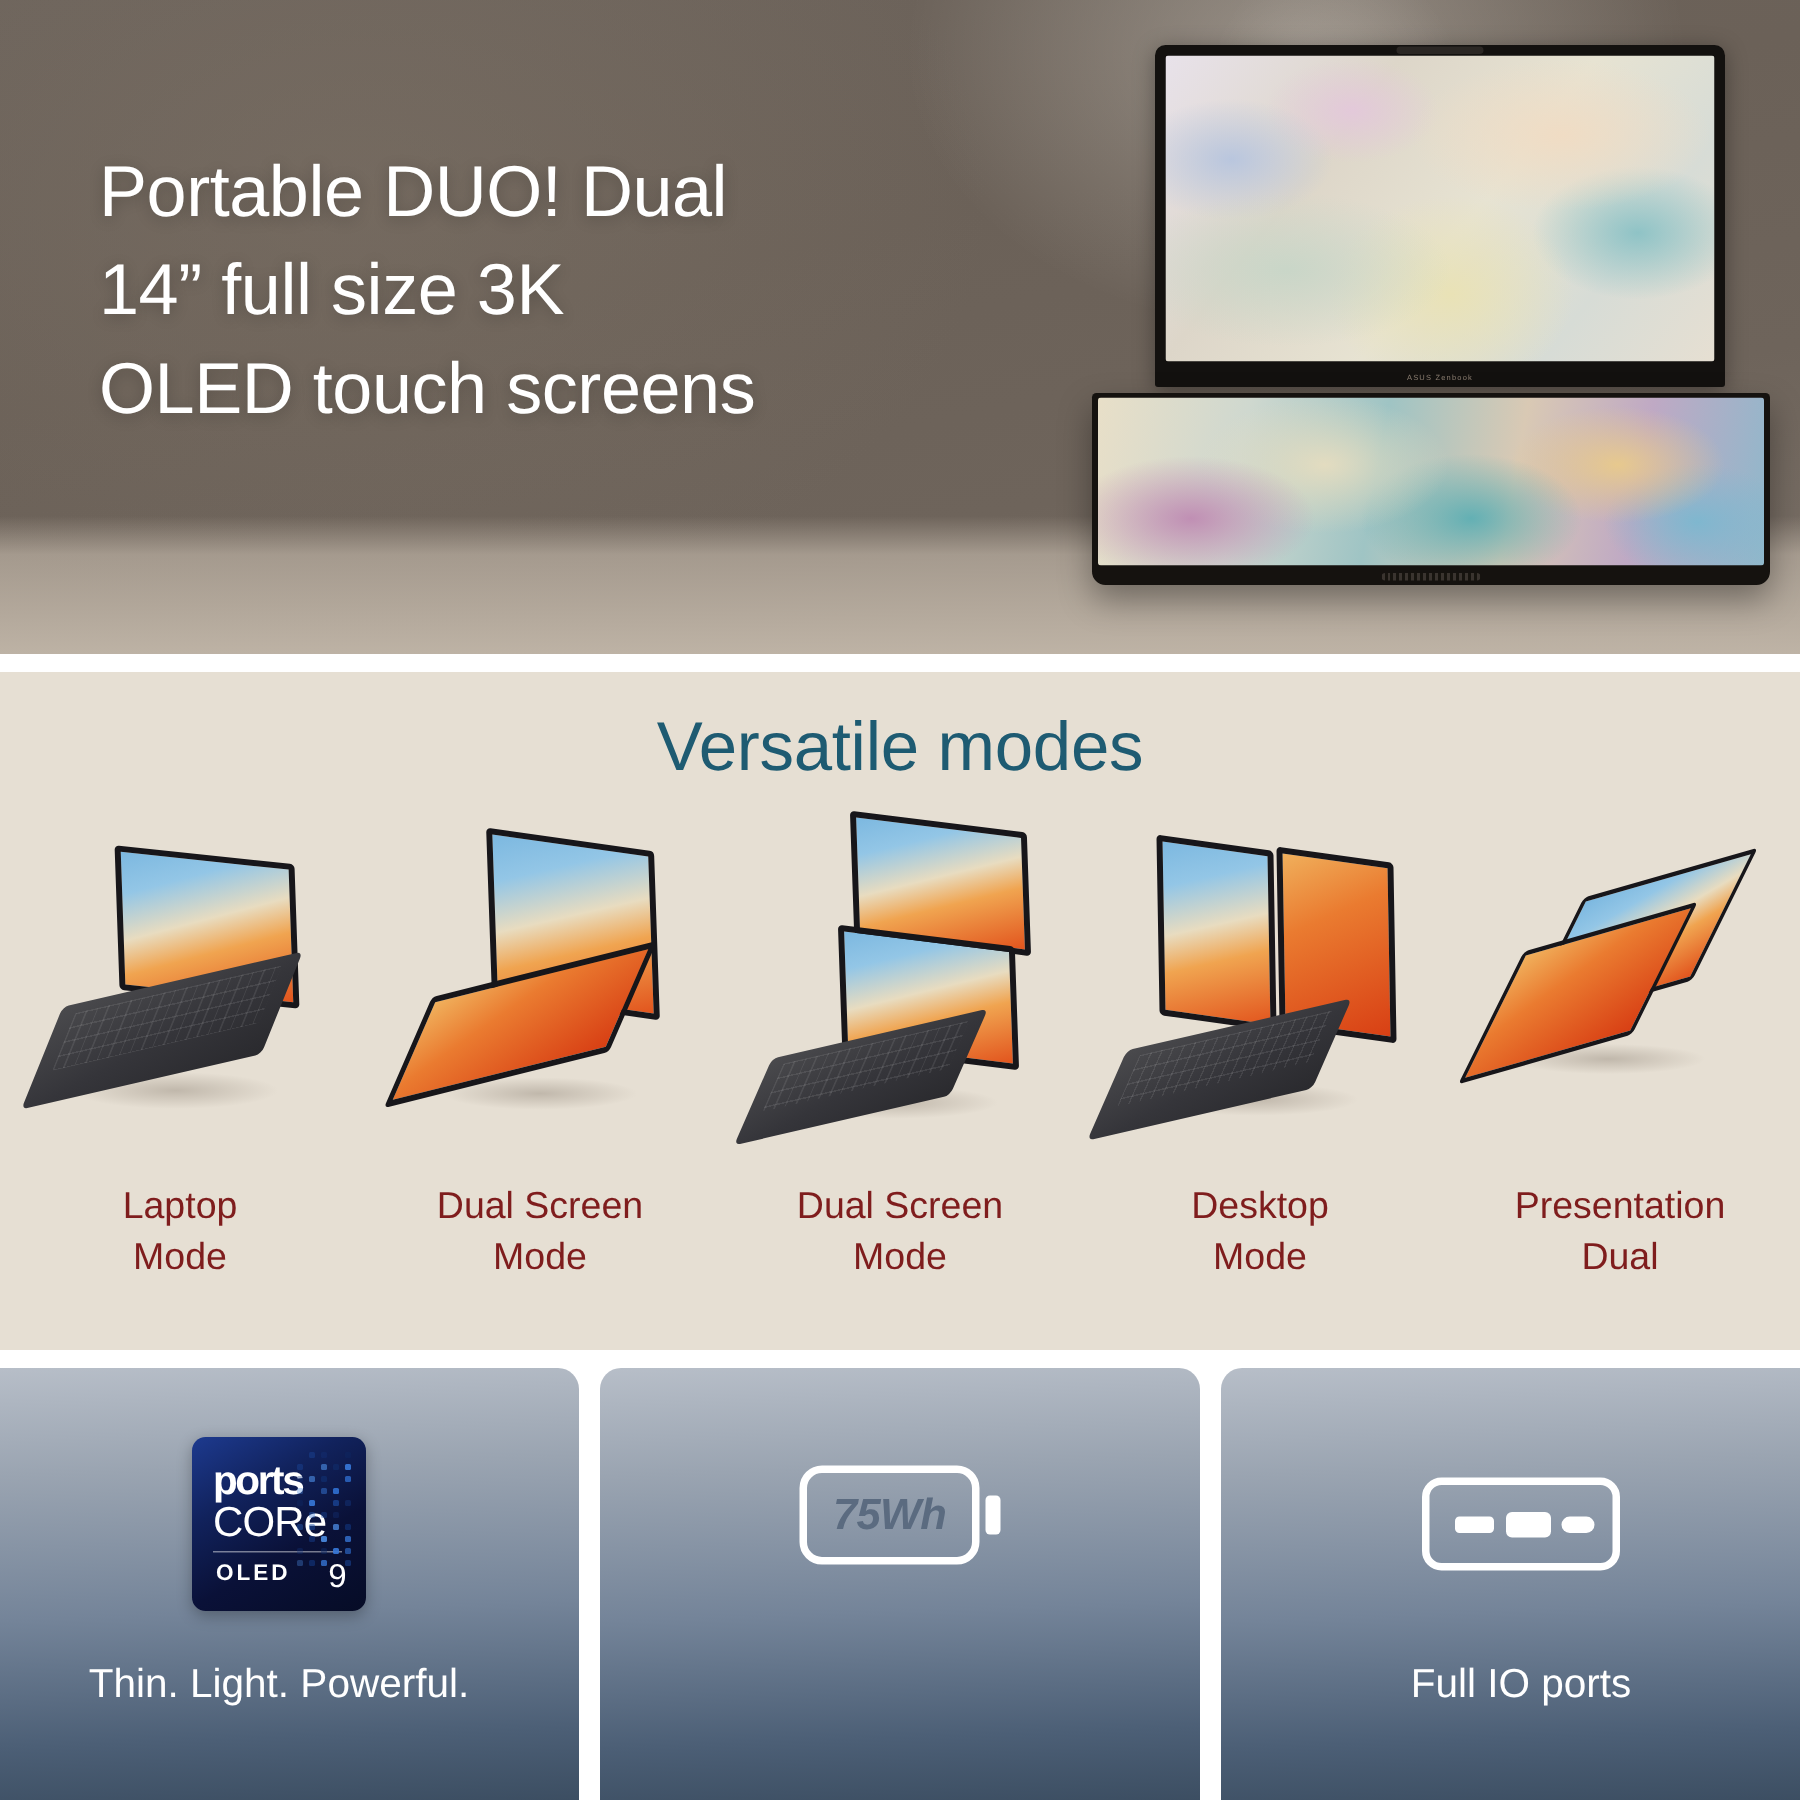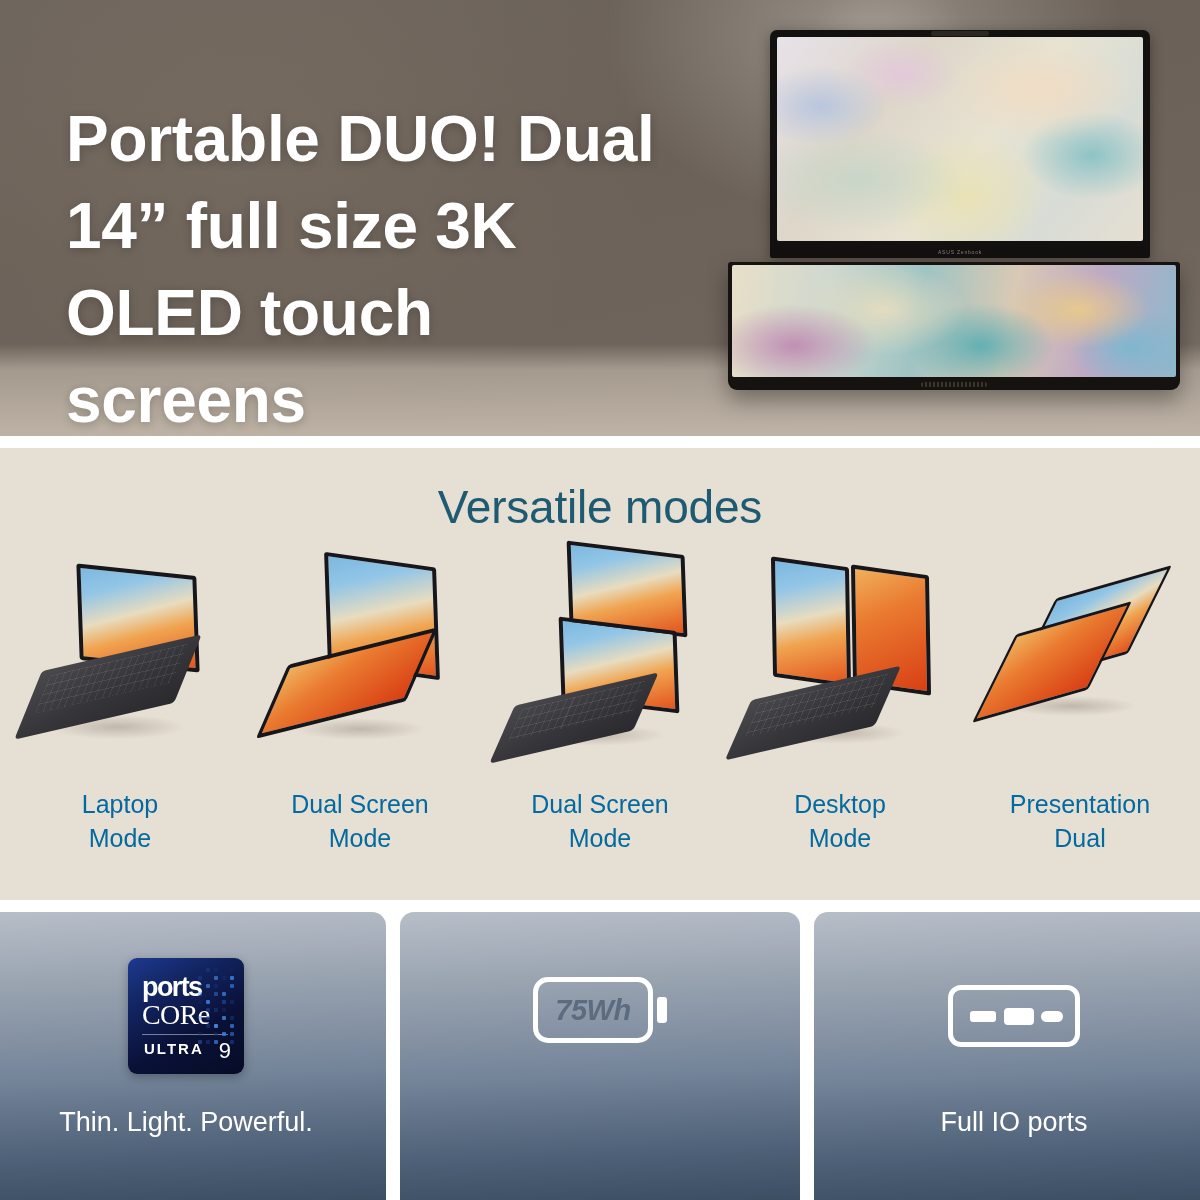--- a/index.html
+++ b/index.html
@@ -27,21 +27,21 @@
   .hero-shadow {
     position:absolute; left:690px; bottom:46px; width:470px; height:44px;
     background:radial-gradient(ellipse 50% 50% at 50% 50%, rgba(50,44,40,0.42), rgba(50,44,40,0) 72%);
   }
   .hero-glow {
     position:absolute; left:760px; top:0px; width:260px; height:300px;
     background:radial-gradient(ellipse 50% 60% at 50% 30%, rgba(255,248,238,0.20), rgba(255,248,238,0) 70%);
   }
   .headline {
     position:absolute; left:66px; top:96px; width:620px;
-    color:#ffffff; font-size:64px; line-height:1.36; font-weight:700;
+    color:#ffffff; font-size:48px; line-height:1.36; font-weight:400;
     letter-spacing:-0.3px;
     text-shadow:0 2px 10px rgba(0,0,0,0.22);
     white-space:pre-line;
   }
 
   
   .laptop-hero { position:absolute; left:712px; top:30px; width:480px; height:368px; }
   .lh-top {
     position:absolute; left:58px; top:0px; width:380px; height:228px;
     background:#13110f; border-radius:7px 7px 2px 2px;
@@ -89,31 +89,31 @@
     background:repeating-linear-gradient(90deg,#3a342f 0 2px,#17140f 2px 4px);
   }
 
   
   .modes {
     position:absolute; left:0; top:448px; width:1200px; height:452px;
     background:#e6dfd3;
   }
   .modes-title {
     text-align:center; color:#1e5b72; font-size:46px; font-weight:400;
-    padding-top:32px; letter-spacing:-0.2px;
+    padding-top:22px; letter-spacing:-0.2px;
   }
   .modes-row {
     position:absolute; left:0; top:104px; width:1200px; height:348px;
     display:flex;
   }
   .mode { flex:1; position:relative; display:flex; flex-direction:column; align-items:center; }
   .mode-art { position:relative; width:100%; height:230px; }
   .mode-label {
     position:absolute; top:236px; width:100%; text-align:center;
-    color:#0369a1; font-size:25px; line-height:1.34; white-space:pre-line;
+    color:#7f1d1d; font-size:25px; line-height:1.34; white-space:pre-line;
   }
 
   .dev { position:absolute; }
   .scr {
     background:linear-gradient(160deg,#7cb8e0 0%, #93c6e6 22%, #e8dcc0 46%, #f0a450 64%, #e2541d 100%);
   }
   .scr-b { background:linear-gradient(150deg,#f0b05c 0%, #ea7b30 36%, #d83f14 100%); }
   .kbd {
     background:linear-gradient(160deg,#4a4a4d 0%, #35353a 55%, #2a2a2e 100%);
   }
@@ -155,21 +155,21 @@
     background:linear-gradient(150deg,#1d3a8f 0%, #11225c 32%, #0a1138 62%, #060c26 100%);
     box-shadow:0 3px 10px rgba(0,0,0,0.28);
   }
   .ib-intel {
     position:absolute; left:14px; top:14px;
     color:#fff; font-size:27px; font-weight:700; letter-spacing:-1.6px;
     font-family:"Liberation Sans", sans-serif;
   }
   .ib-core {
     position:absolute; left:14px; top:41px;
-    color:#fff; font-size:28px; font-weight:400; letter-spacing:-0.6px;font-family:Liberation Serif, serif;
+    color:#fff; font-size:28px; font-weight:400; letter-spacing:-0.6px;
   }
   .ib-rule {
     position:absolute; left:14px; top:76px; width:86px; height:1px;
     background:rgba(255,255,255,0.45);
   }
   .ib-ultra {
     position:absolute; left:16px; top:82px;
     color:#fff; font-size:15px; font-weight:700; letter-spacing:2.0px;
   }
   .ib-nine {
@@ -297,21 +297,21 @@
 </section>
 
 <section class="cards">
 
   <div class="card">
     <div class="card-icon">
       <div class="intel-badge">
         <span class="ib-intel">ports</span>
         <span class="ib-core">CORe</span>
         <span class="ib-rule"></span>
-        <span class="ib-ultra">ULTRA</span>
+        <span class="ib-ultra">OLED</span>
         <span class="ib-nine">9</span>
         <span class="ib-dots" id="ib-dots">
             <i style="left: 8px; top: 0px; background: rgb(29, 79, 168); opacity: 0.35;"></i>
             <i style="left: 16px; top: 0px; background: rgb(20, 53, 122); opacity: 0.35;"></i>
             <i style="left: 32px; top: 0px; background: rgb(15, 42, 102); opacity: 0.35;"></i>
             <i style="left: 0px; top: 8px; background: rgb(29, 79, 168); opacity: 0.35;"></i>
             <i style="left: 16px; top: 8px; background: rgb(75, 138, 224); opacity: 0.63;"></i>
             <i style="left: 24px; top: 8px; background: rgb(15, 42, 102); opacity: 0.77;"></i>
             <i style="left: 32px; top: 8px; background: rgb(55, 120, 216); opacity: 0.91;"></i>
             <i style="left: 0px; top: 16px; background: rgb(20, 53, 122); opacity: 0.35;"></i>

